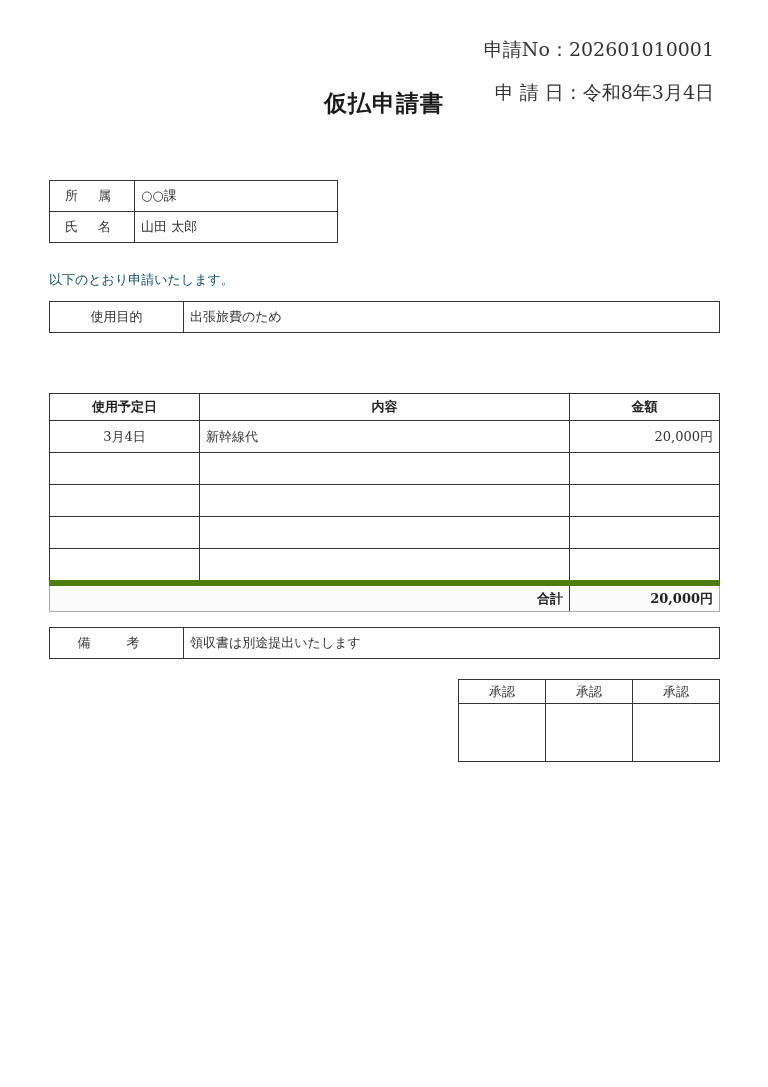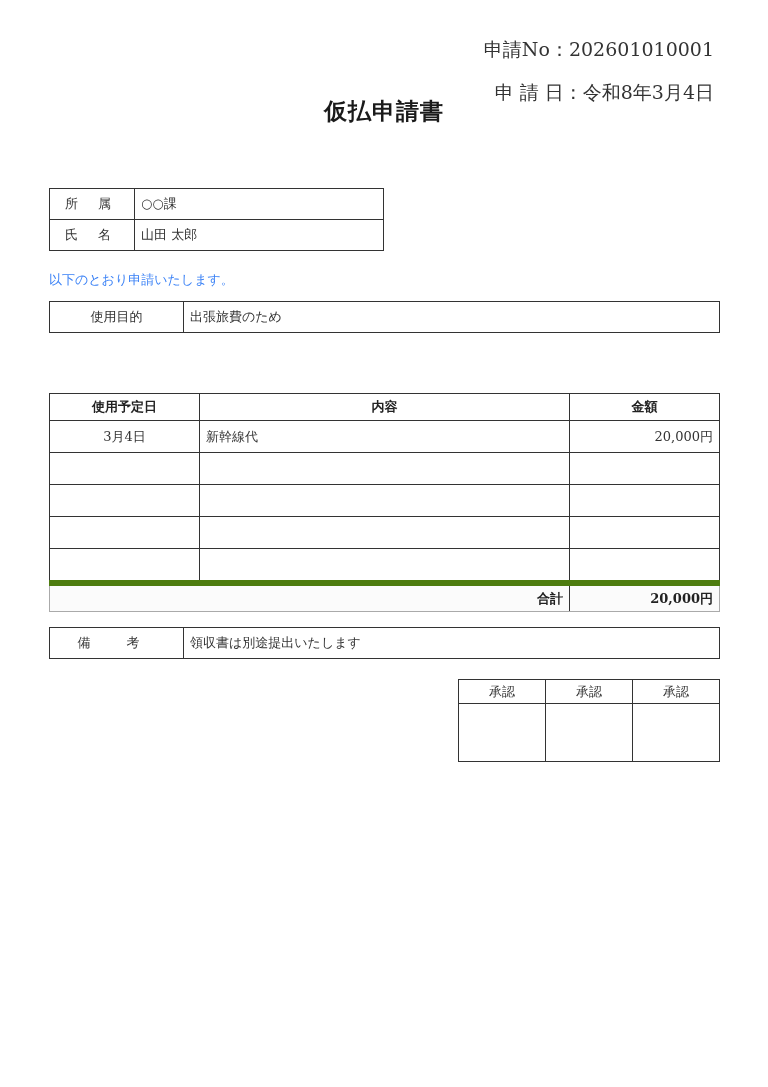--- a/index.html
+++ b/index.html
@@ -6,29 +6,29 @@
     body {
       width: 768px; height: 1087px; position: relative; overflow: hidden;
       font-family: "DejaVu Serif", "Liberation Serif", serif;
       color: #222;
       font-size: 13px;
     }
     .abs { position: absolute; }
     .meta { right: 54px; font-size: 19px; color: #333; text-align: right; white-space: nowrap; }
     .meta-no { top: 37px; }
     .meta-date { top: 80px; }
-    .title { left: 0; width: 768px; top: 96px; text-align: center; font-size: 23px; font-weight: bold; letter-spacing: 1px; color: #1a1a1a; }
+    .title { left: 0; width: 768px; top: 88px; text-align: center; font-size: 23px; font-weight: bold; letter-spacing: 1px; color: #1a1a1a; }
 
     table { border-collapse: collapse; }
     td, th { border: 1px solid #333; padding: 0 6px; font-weight: normal; color: #333; }
-    .info-table { left: 49px; top: 188px; width: 335px; }
+    .info-table { left: 49px; top: 180px; width: 289px; }
     .info-table td { height: 30px; }
     .info-table .lbl { width: 72px; text-align: center; letter-spacing: 8px; }
 
-    .lead { left: 49px; top: 271px; font-size: 13px; color: #3b82f6; }
+    .lead { left: 49px; top: 271px; font-size: 13px; color: #0c4a6e; }
 
     .adv-table { left: 49px; top: 301px; width: 671px; }
     .adv-table td { height: 30px; }
     .adv-table .lbl { width: 121px; text-align: center; }
     .adv-table .val1 { width: 187px; }
     .adv-table .lbl2 { width: 121px; text-align: center; }
 
     .detail-table { left: 49px; top: 393px; width: 671px; }
     .detail-table th { height: 26px; font-weight: bold; text-align: center; color: #222; }
     .detail-table td { height: 31px; }

